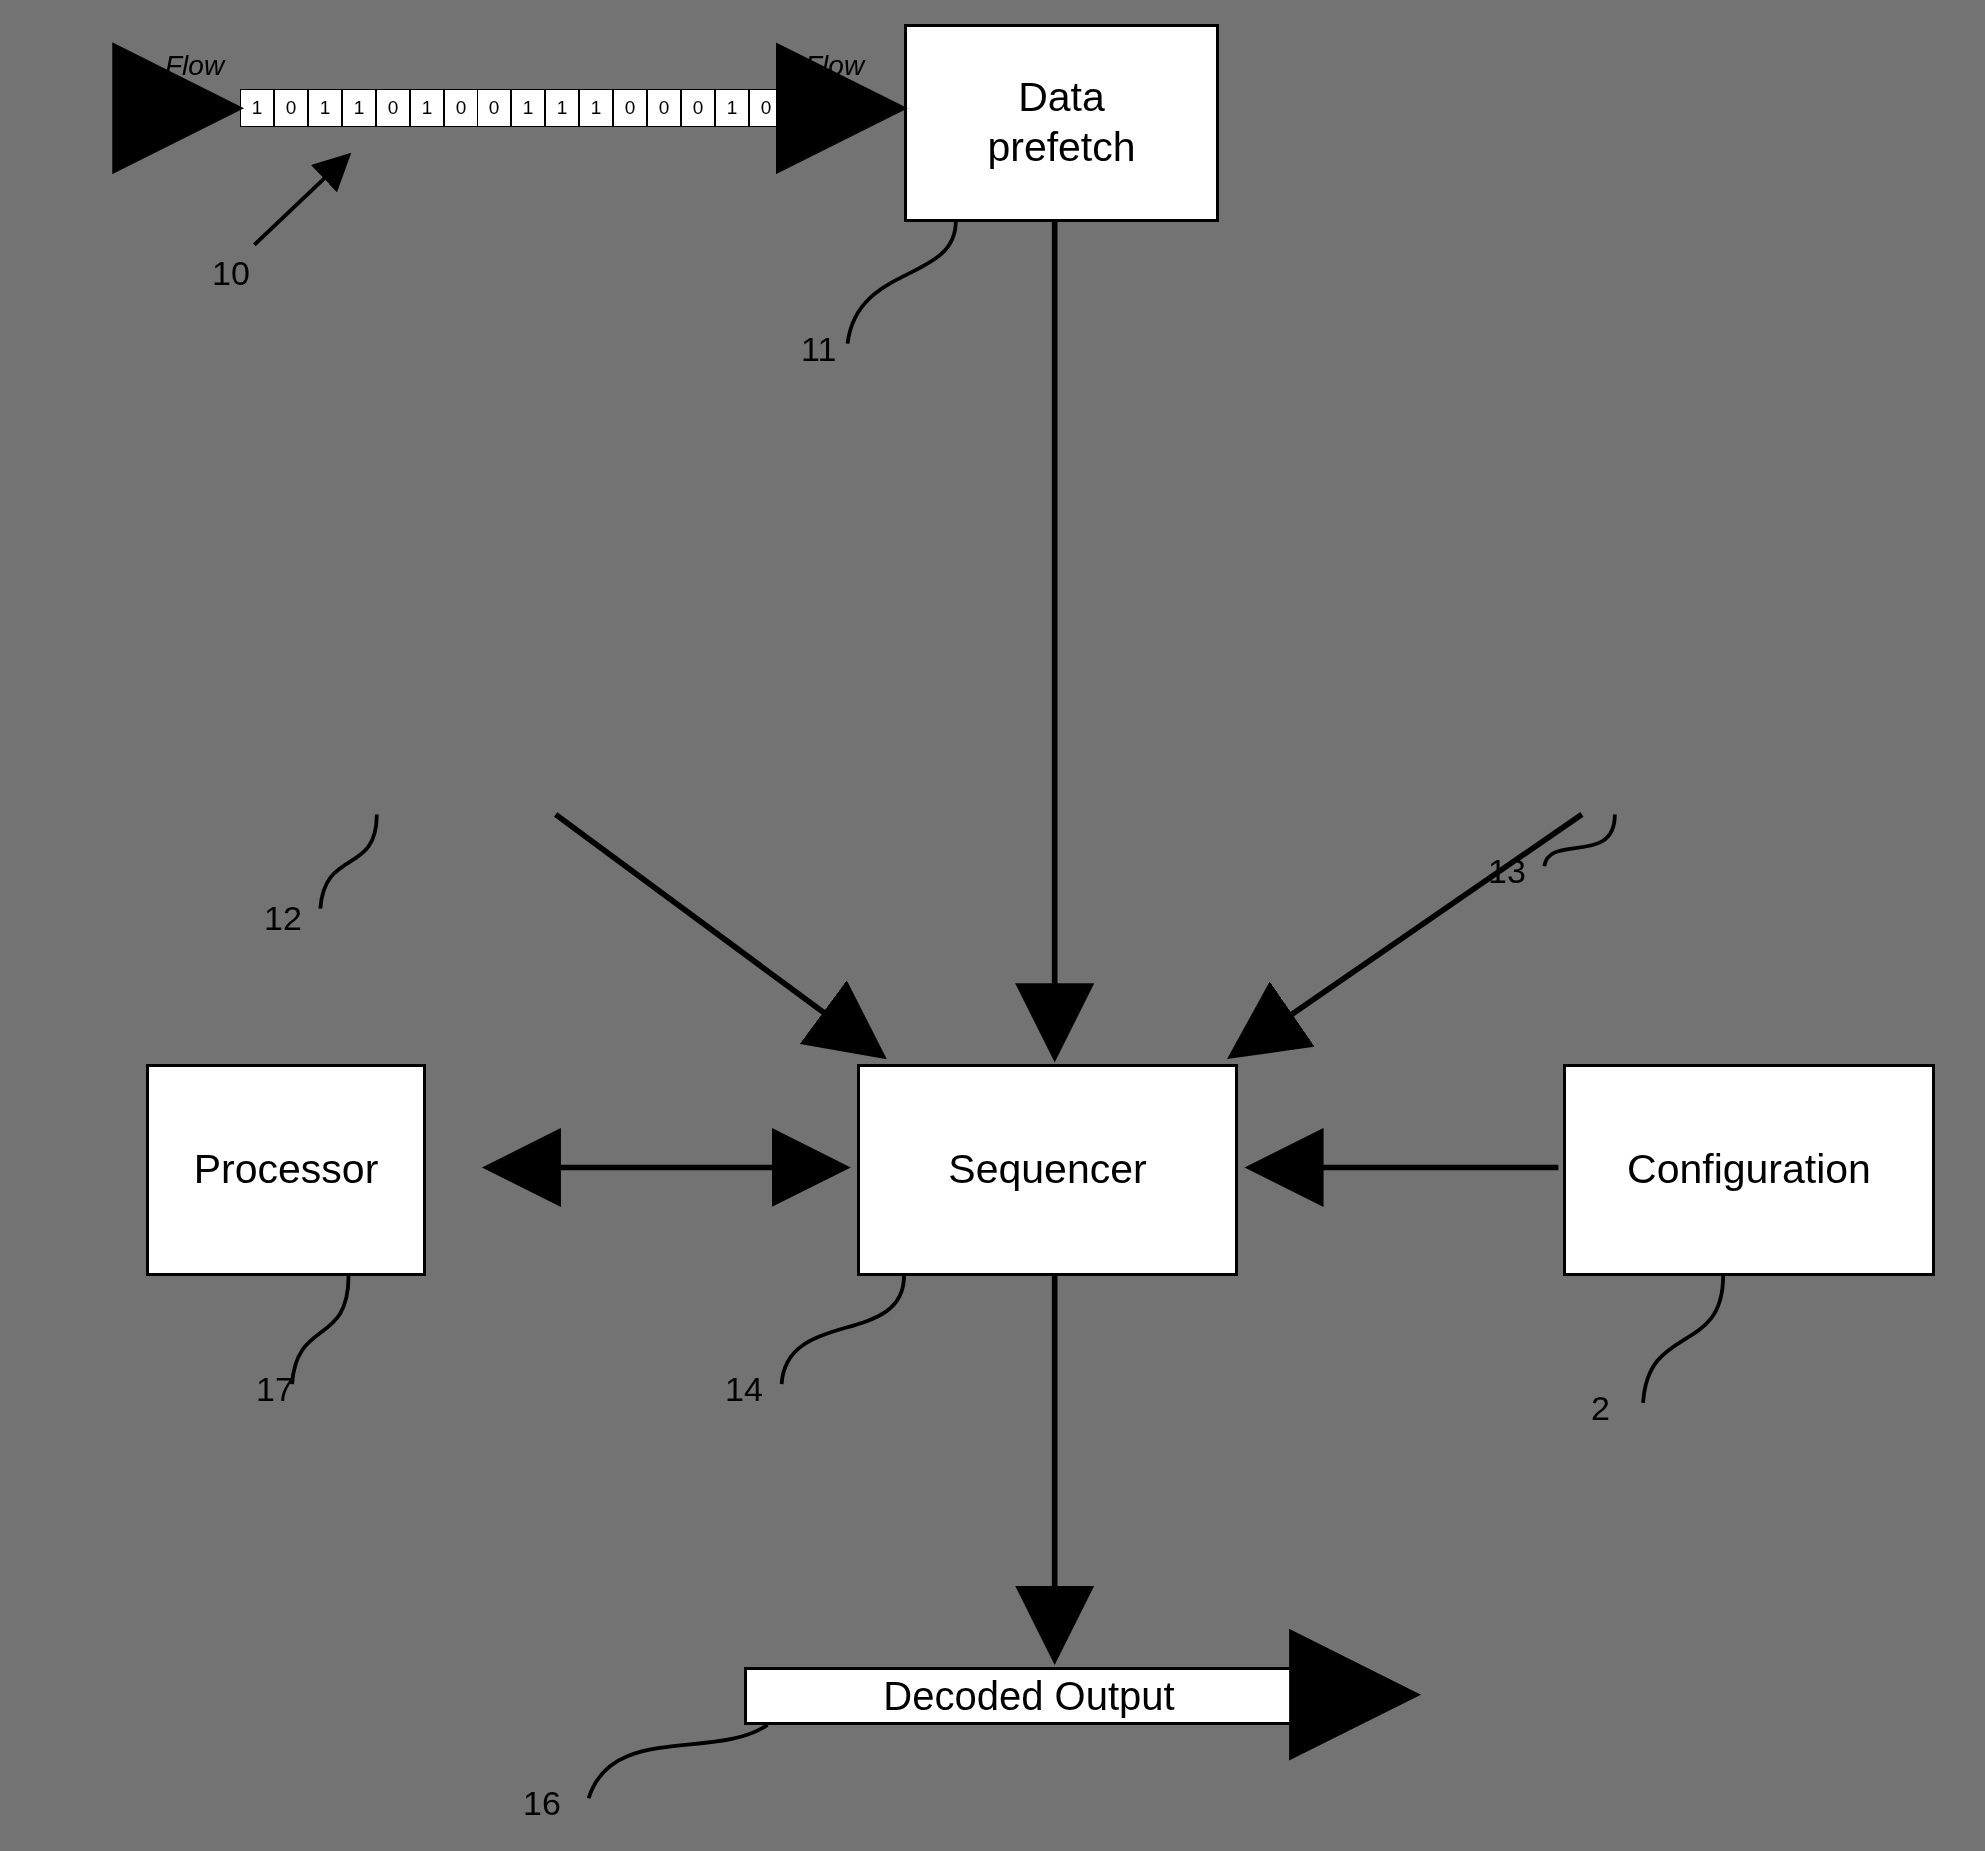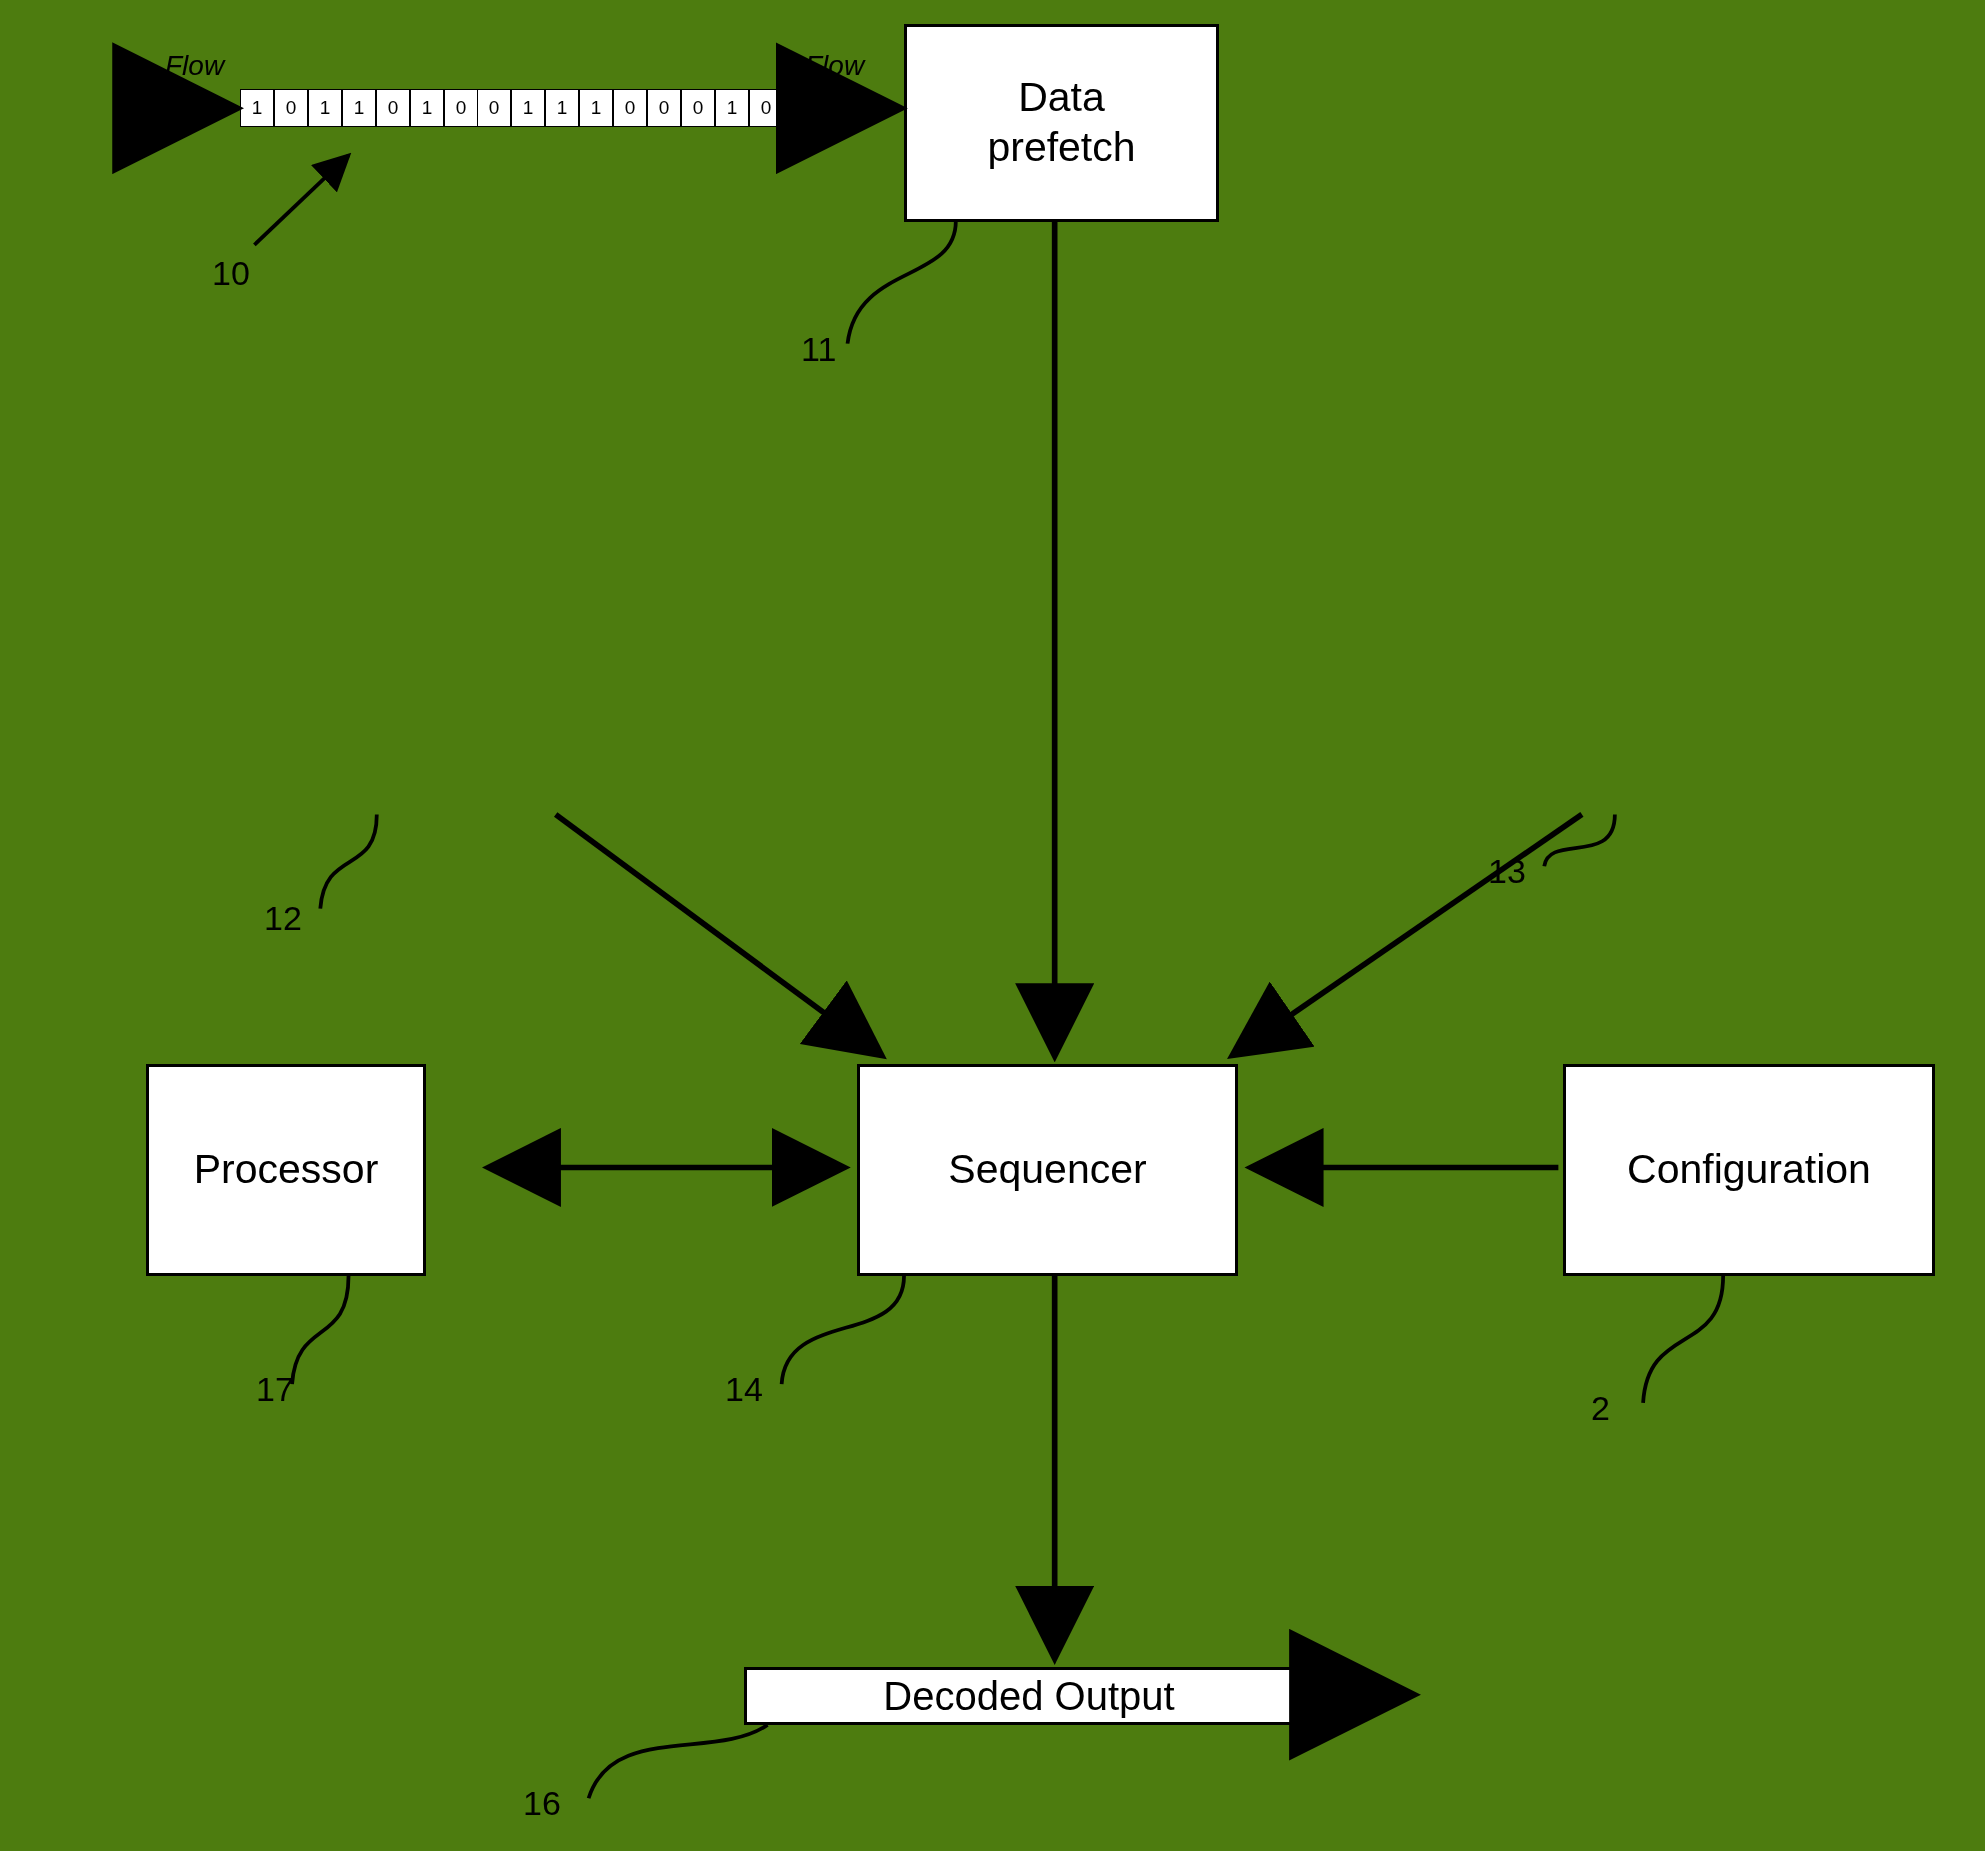--- a/index.html
+++ b/index.html
@@ -5,21 +5,21 @@
   html, body {
     margin: 0;
     padding: 0;
     background: #ffffff;
     font-family: Arial, Helvetica, sans-serif;
   }
   #stage {
     position: relative;
     width: 1986px;
     height: 1851px;
-    background: #4d7c0f;
+    background: #737373;
     text-decoration: underline;
   }
   .box {
     position: absolute;
     border: 3.8px solid #000000;
     background: #ffffff;
     display: flex;
     align-items: center;
     justify-content: center;
     box-sizing: border-box;

